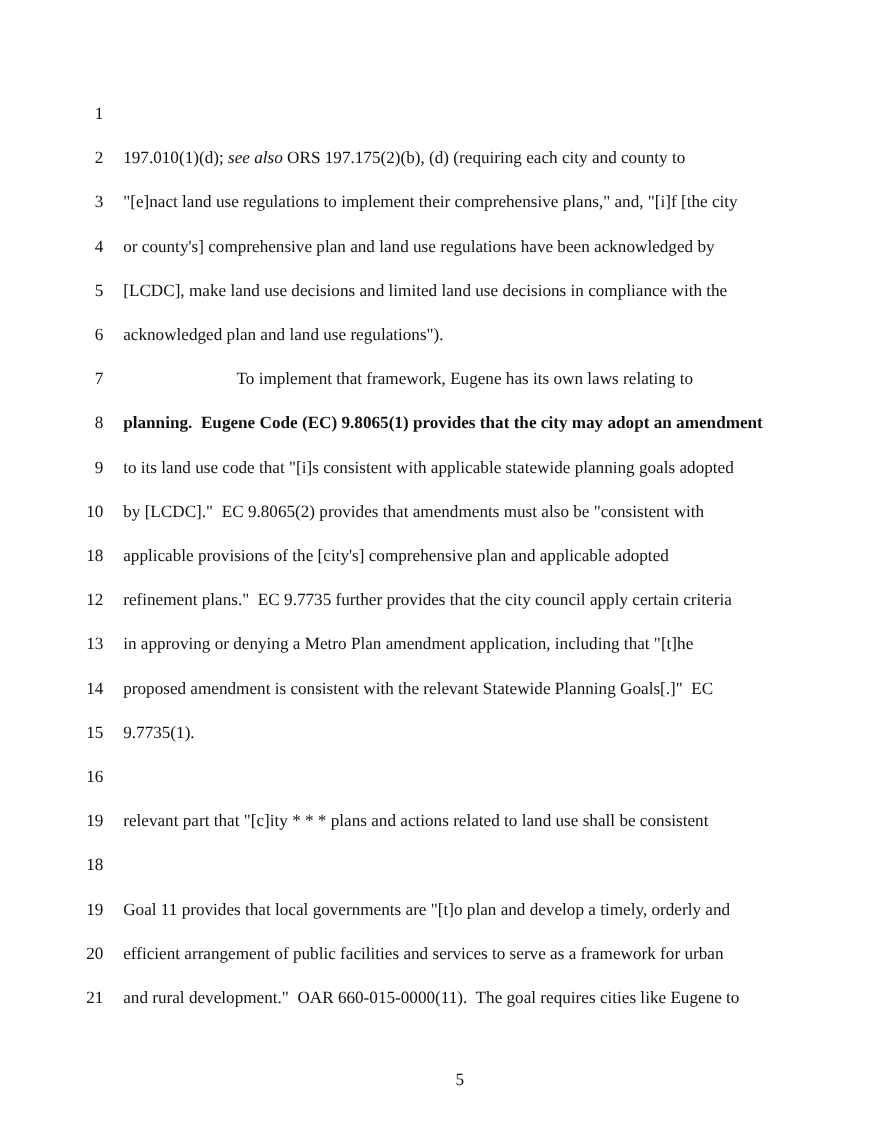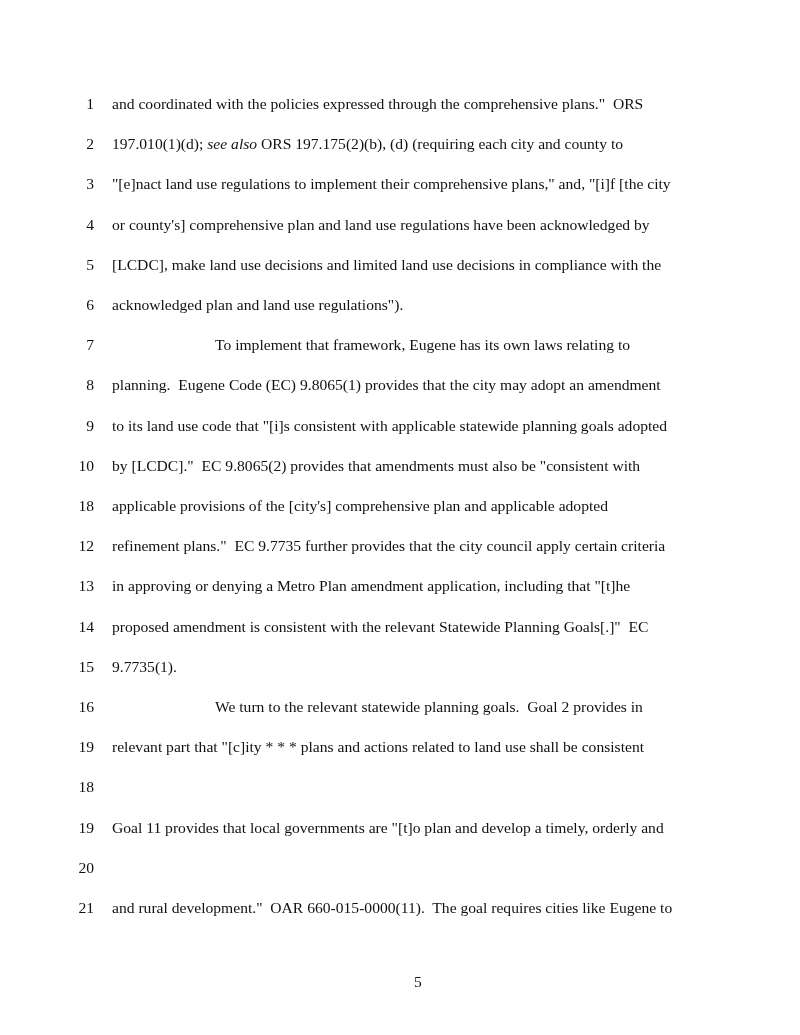--- a/index.html
+++ b/index.html
@@ -12,21 +12,20 @@
     .txt.indent { left: 215px; }
     .page-number { position: absolute; top: 970px; left: 0; width: 836px; text-align: center; font-size: 15.6px; line-height: 24px; }
   </style>
 </head>
 <body>
 
 <div class="page">
   <div id="lines">
       <div class="line" style="top: 92px;">
         <span class="ln">1</span>
-        <span class="txt"><span style="white-space: pre;">and coordinated with the policies expressed through the comprehensive plans."  ORS</span></span>
       </div>
       <div class="line" style="top: 132.2px;">
         <span class="ln">2</span>
         <span class="txt"><span style="white-space: pre;">197.010(1)(d); </span><span style="font-style: italic; white-space: pre;">see also</span><span style="white-space: pre;"> ORS 197.175(2)(b), (d) (requiring each city and county to</span></span>
       </div>
       <div class="line" style="top: 172.4px;">
         <span class="ln">3</span>
         <span class="txt"><span style="white-space: pre;">"[e]nact land use regulations to implement their comprehensive plans," and, "[i]f [the city</span></span>
       </div>
       <div class="line" style="top: 212.6px;">
@@ -40,21 +39,21 @@
       <div class="line" style="top: 293px;">
         <span class="ln">6</span>
         <span class="txt"><span style="white-space: pre;">acknowledged plan and land use regulations").</span></span>
       </div>
       <div class="line" style="top: 333.2px;">
         <span class="ln">7</span>
         <span class="txt indent"><span style="white-space: pre;">To implement that framework, Eugene has its own laws relating to</span></span>
       </div>
       <div class="line" style="top: 373.4px;">
         <span class="ln">8</span>
-        <span class="txt"><span style="white-space: pre;">planning.  Eugene Code (EC) 9.8065(1) provides that the city may adopt an amendment</span></span>
+        <span class="txt"><span style="white-space: pre; font-weight: bold;">planning.  Eugene Code (EC) 9.8065(1) provides that the city may adopt an amendment</span></span>
       </div>
       <div class="line" style="top: 413.6px;">
         <span class="ln">9</span>
         <span class="txt"><span style="white-space: pre;">to its land use code that "[i]s consistent with applicable statewide planning goals adopted</span></span>
       </div>
       <div class="line" style="top: 453.8px;">
         <span class="ln">10</span>
         <span class="txt"><span style="white-space: pre;">by [LCDC]."  EC 9.8065(2) provides that amendments must also be "consistent with</span></span>
       </div>
       <div class="line" style="top: 494px;">
@@ -72,35 +71,35 @@
       <div class="line" style="top: 614.6px;">
         <span class="ln">14</span>
         <span class="txt"><span style="white-space: pre;">proposed amendment is consistent with the relevant Statewide Planning Goals[.]"  EC</span></span>
       </div>
       <div class="line" style="top: 654.8px;">
         <span class="ln">15</span>
         <span class="txt"><span style="white-space: pre;">9.7735(1).</span></span>
       </div>
       <div class="line" style="top: 695px;">
         <span class="ln">16</span>
-        <span class="txt indent"><span style="white-space: pre;">We turn to the relevant statewide planning goals.  Goal 2 provides in</span></span>
       </div>
       <div class="line" style="top: 735.2px;">
         <span class="ln">19</span>
         <span class="txt"><span style="white-space: pre;">relevant part that "[c]ity * * * plans and actions related to land use shall be consistent</span></span>
       </div>
       <div class="line" style="top: 775.4px;">
         <span class="ln">18</span>
       </div>
       <div class="line" style="top: 815.6px;">
         <span class="ln">19</span>
         <span class="txt"><span style="white-space: pre;">Goal 11 provides that local governments are "[t]o plan and develop a timely, orderly and</span></span>
       </div>
       <div class="line" style="top: 855.8px;">
         <span class="ln">20</span>
+        <span class="txt"><span style="white-space: pre;">efficient arrangement of public facilities and services to serve as a framework for urban</span></span>
       </div>
       <div class="line" style="top: 896px; padding-left: 18px;">
         <span class="ln">21</span>
         <span class="txt"><span style="white-space: pre;">and rural development."  OAR 660-015-0000(11).  The goal requires cities like Eugene to</span></span>
       </div>
     </div>
   <div class="page-number">5</div>
 </div>
 
 </body></html>

